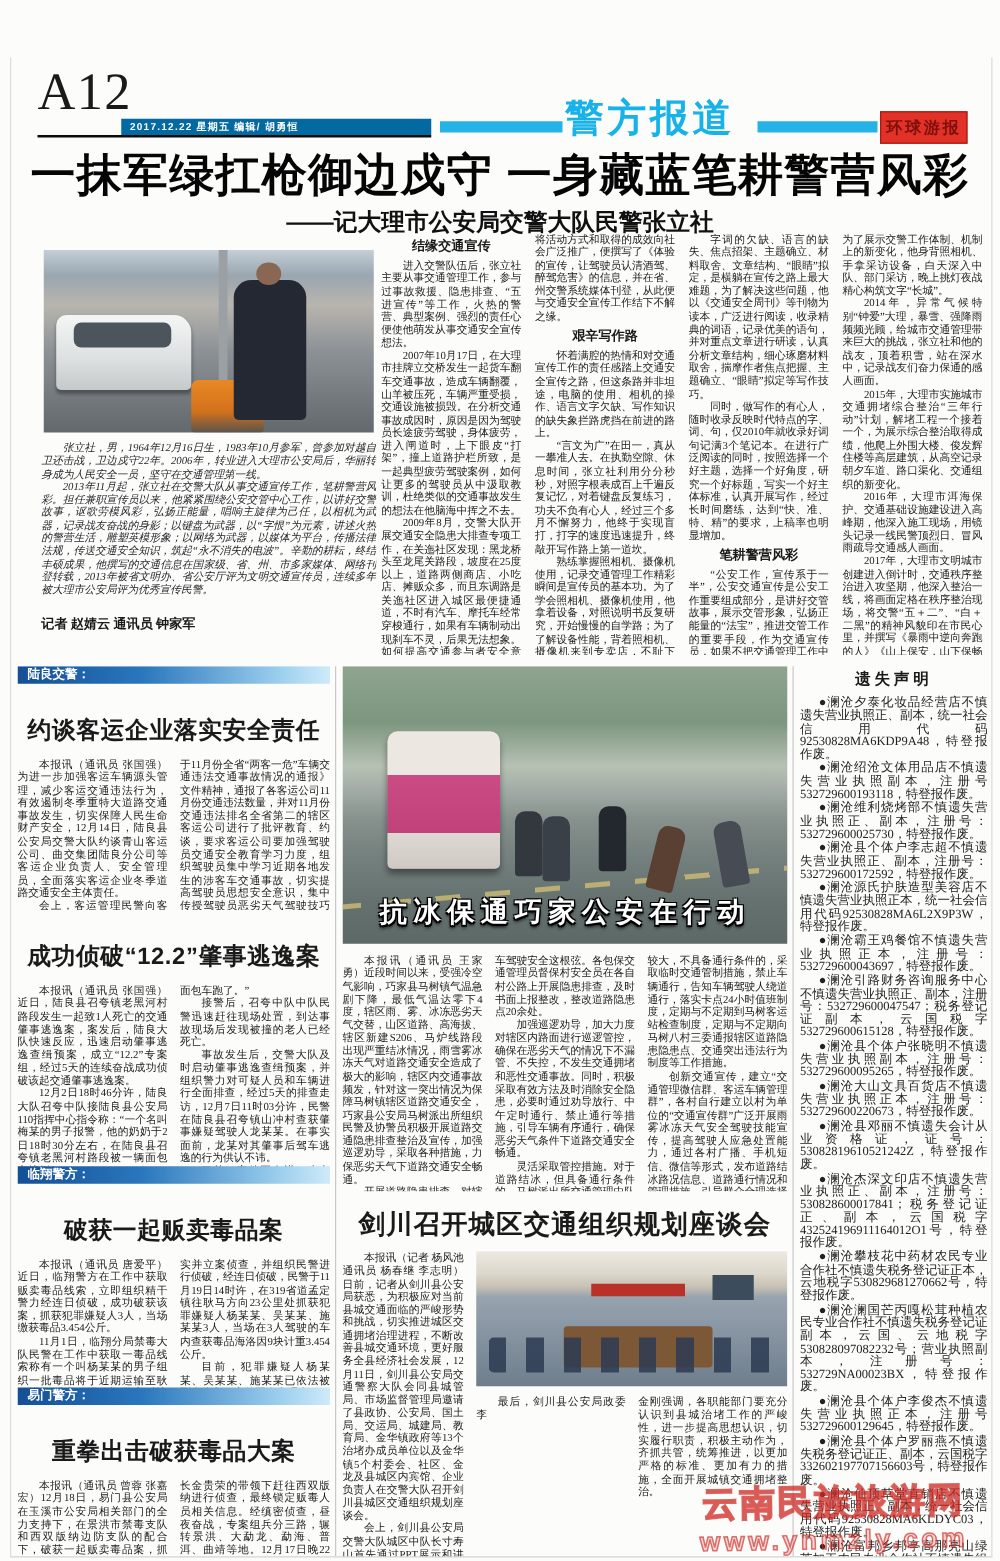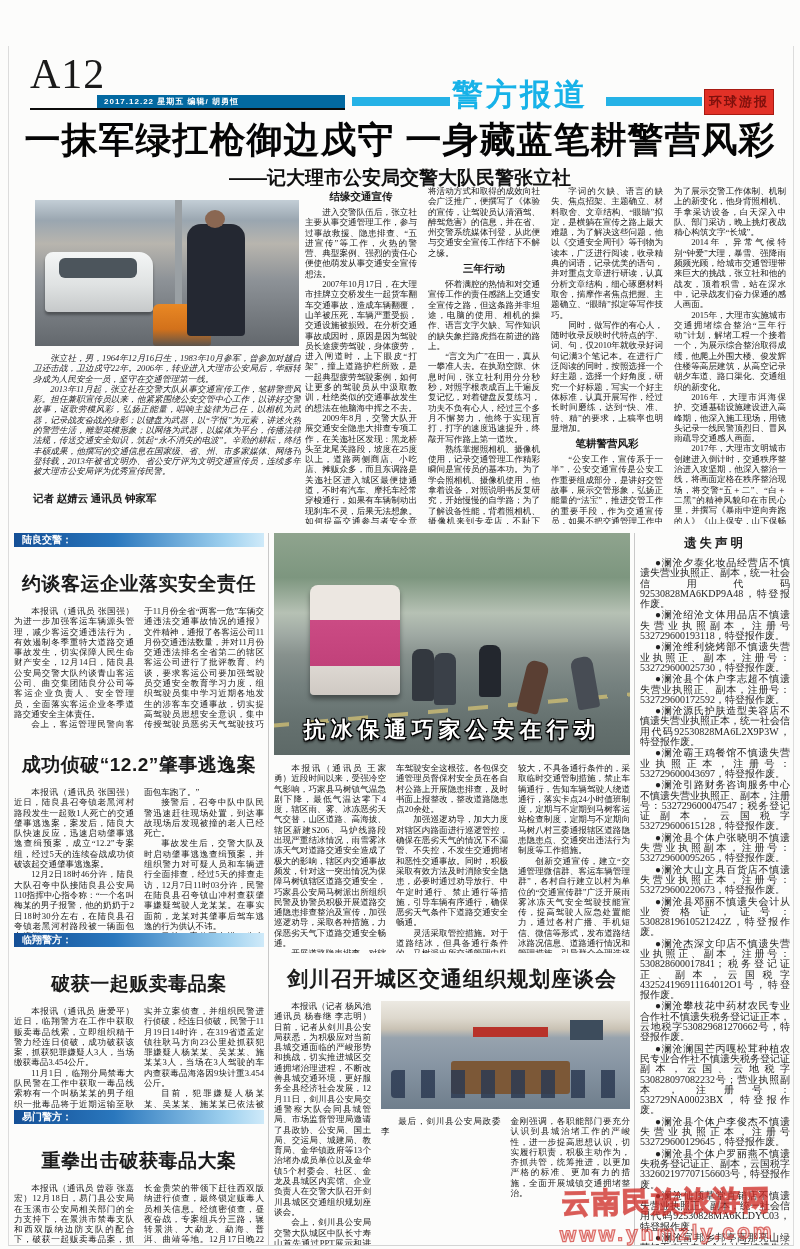--- a/index.html
+++ b/index.html
@@ -128,21 +128,21 @@
 
   <div class="lead-cols">
     <div class="col">
         <div class="subhead">结缘交通宣传</div>
         <p class="para">进入交警队伍后，张立社主要从事交通管理工作，参与过事故救援、隐患排查、“五进宣传”等工作，火热的警营、典型案例、强烈的责任心便使他萌发从事交通安全宣传想法。</p>
         <p class="para">2007年10月17日，在大理市挂牌立交桥发生一起货车翻车交通事故，造成车辆翻覆，山羊被压死，车辆严重受损，交通设施被损毁。在分析交通事故成因时，原因是因为驾驶员长途疲劳驾驶，身体疲劳，进入闸道时，上下眼皮“打架”，撞上道路护栏所致，是一起典型疲劳驾驶案例，如何让更多的驾驶员从中汲取教训，杜绝类似的交通事故发生的想法在他脑海中挥之不去。</p>
         <p class="para">2009年8月，交警大队开展交通安全隐患大排查专项工作，在关迤社区发现：黑龙桥头至龙尾关路段，坡度在25度以上，道路两侧商店、小吃店、摊贩众多，而且东调路是关迤社区进入城区最便捷通道，不时有汽车、摩托车经常穿梭通行，如果有车辆制动出现刹车不灵，后果无法想象。如何提高交通参与者安全意识，杜绝交通事故的想法在他心中日益强烈。</p>
       </div>
     <div class="col">
         <p class="para cont">将活动方式和取得的成效向社会广泛推广，便撰写了《体验的宣传，让驾驶员认清酒驾、醉驾危害》的信息，并在省、州交警系统媒体刊登，从此便与交通安全宣传工作结下不解之缘。</p>
-        <div class="subhead">三年行动</div>
+        <div class="subhead">艰辛写作路</div>
         <p class="para">怀着满腔的热情和对交通宣传工作的责任感踏上交通安全宣传之路，但这条路并非坦途，电脑的使用、相机的操作、语言文字欠缺、写作知识的缺失象拦路虎挡在前进的路上。</p>
         <p class="para">“言文为广”在田一，真从一攀准人去。在执勤空隙、休息时间，张立社利用分分秒秒，对照字根表成百上千遍反复记忆，对着键盘反复练习，功夫不负有心人，经过三个多月不懈努力，他终于实现盲打，打字的速度迅速提升，终敲开写作路上第一道坎。</p>
         <p class="para">熟练掌握照相机、摄像机使用，记录交通管理工作精彩瞬间是宣传员的基本功。为了学会照相机、摄像机使用，他拿着设备，对照说明书反复研究，开始慢慢的自学路；为了了解设备性能，背着照相机、摄像机来到专卖店，不耻下问，虚心向技术人员请教；为了掌握焦距、光圈调试等拍摄技巧，参加摄影讲座，聆听老师讲授；为了能拍出高质量的照片和视频，跟随摄影师傅，实景拍摄，突破角度、抓拍、构图等难题，经过不懈努力，敲开宣传之路第二道门坎。</p>
       </div>
     <div class="col">
         <p class="para">字词的欠缺、语言的缺失、焦点招架、主题确立、材料取舍、文章结构、“眼睛”拟定，是横躺在宣传之路上最大难题，为了解决这些问题，他以《交通安全周刊》等刊物为读本，广泛进行阅读，收录精典的词语，记录优美的语句，并对重点文章进行研读，认真分析文章结构，细心琢磨材料取舍，揣摩作者焦点把握、主题确立、“眼睛”拟定等写作技巧。</p>
         <p class="para">同时，做写作的有心人，随时收录反映时代特点的字、词、句，仅2010年就收录好词句记满3个笔记本。在进行广泛阅读的同时，按照选择一个好主题，选择一个好角度，研究一个好标题，写实一个好主体标准，认真开展写作，经过长时间磨练，达到“快、准、特、精”的要求，上稿率也明显增加。</p>
         <div class="subhead">笔耕警营风彩</div>
         <p class="para">“公安工作，宣传系于一半”，公安交通宣传是公安工作重要组成部分，是讲好交管故事，展示交管形象，弘扬正能量的“法宝”，推进交管工作的重要手段，作为交通宣传员，如果不把交通管理工作中的亮点、典型事迹传播、展示出来，那就是失职；如果报道不好，那就是失职。怀着对交通管理宣传工作的高度责任，张立社一头扎入火热的交通管理工作中，开始辛勤耕耘。</p>
       </div>

